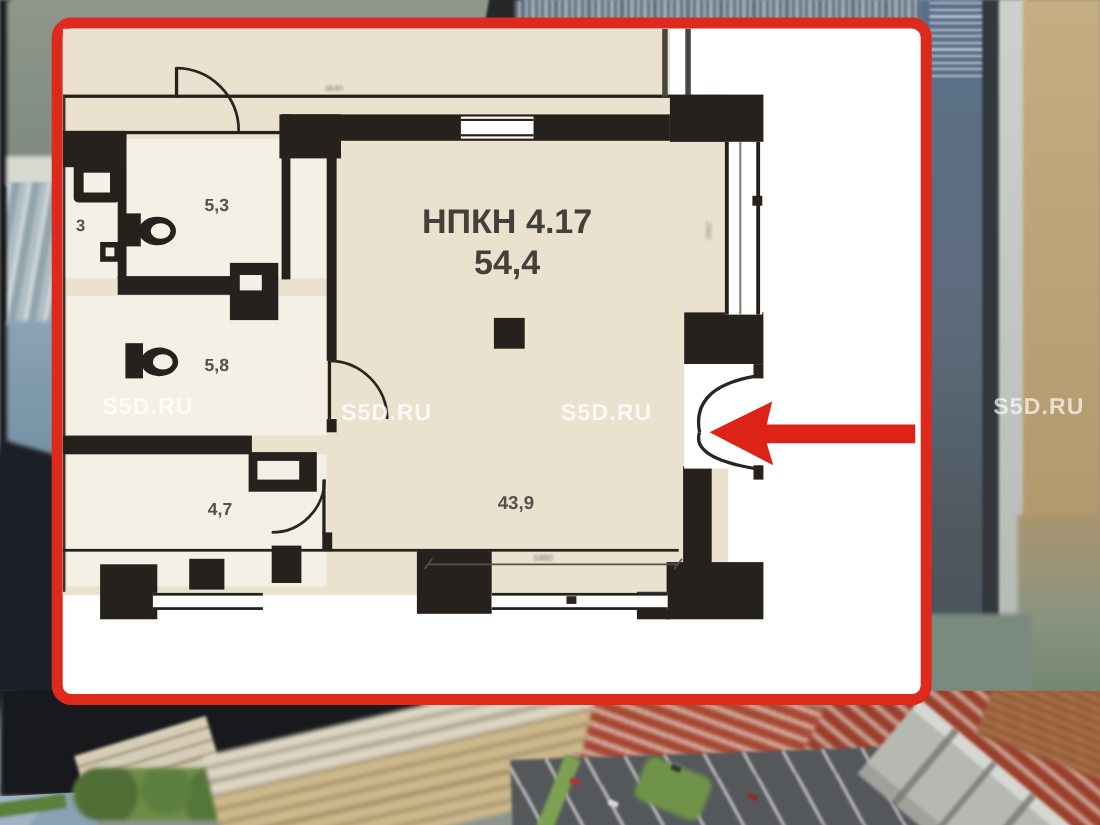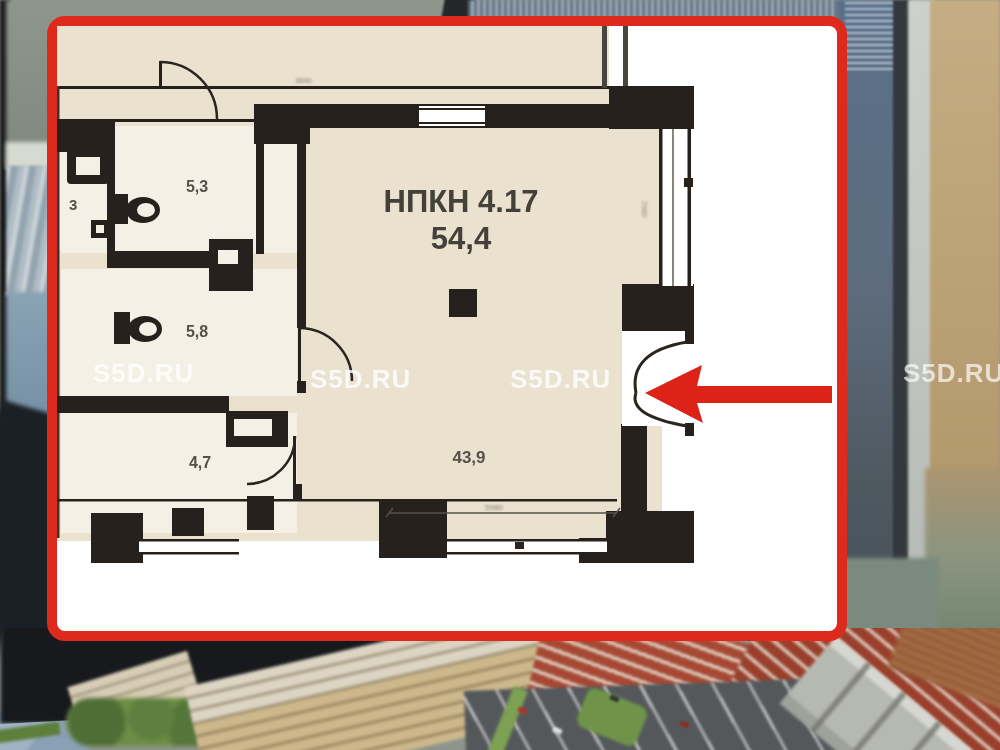--- a/index.html
+++ b/index.html
@@ -67,21 +67,21 @@
     background:repeating-linear-gradient(2deg,#8f5936 0 5px,#b27a4e 5px 8px);}
   .green-bl{left:-4px;top:98px;width:64px;height:13px;background:#5d7f3c;transform:rotate(-8deg);filter:blur(1.5px);}
 
   
   .photo-box{left:47px;top:16px;width:800px;height:625px;box-sizing:border-box;z-index:10;
     background:#ffffff;border:10px solid #dd2a1d;border-radius:18px;filter:blur(.3px);}
   .plan-svg{position:absolute;left:0;top:0;width:780px;height:605px;filter:blur(.7px);}
 
   
   .arrow-wrap{left:615px;top:345px;width:230px;height:90px;z-index:40;filter:blur(.5px);}
-  .wm{z-index:30;color:rgba(255,255,255,.78);font-weight:700;font-size:26px;letter-spacing:1px;
+  .wm{z-index:30;color:rgba(255,255,255,.78);font-weight:700;font-size:21px;letter-spacing:1px;
       filter:blur(.4px);white-space:nowrap;}
   .wm1{left:93px;top:358px;}
   .wm2{left:310px;top:364px;}
   .wm3{left:510px;top:364px;}
   .wm4{left:903px;top:358px;color:rgba(255,255,255,.68);}
 </style>
 </head>
 <body>
 
 <div class="stage">

